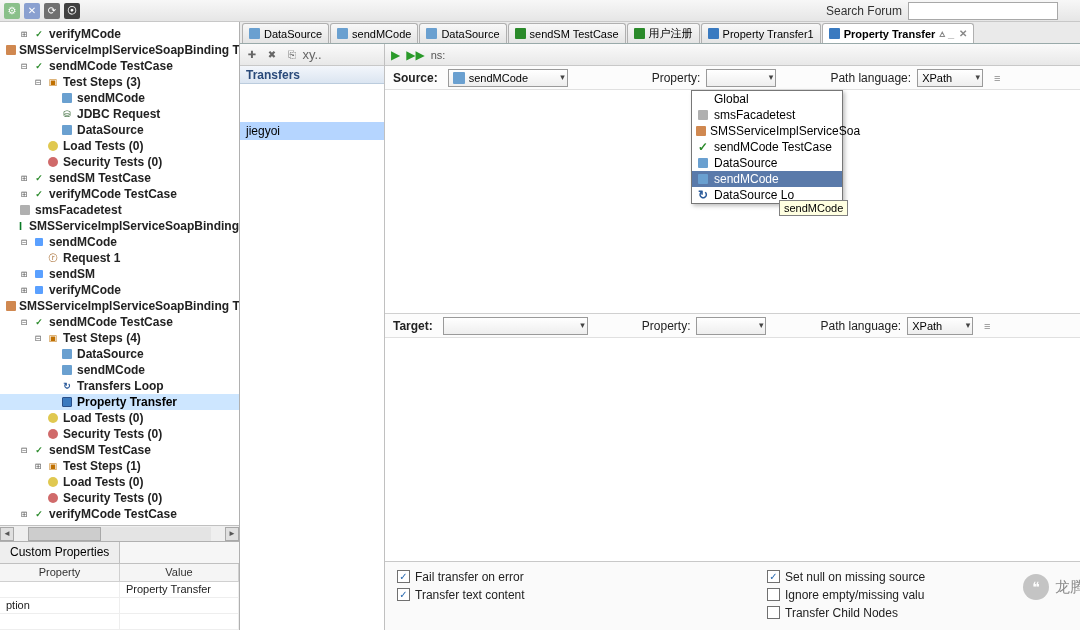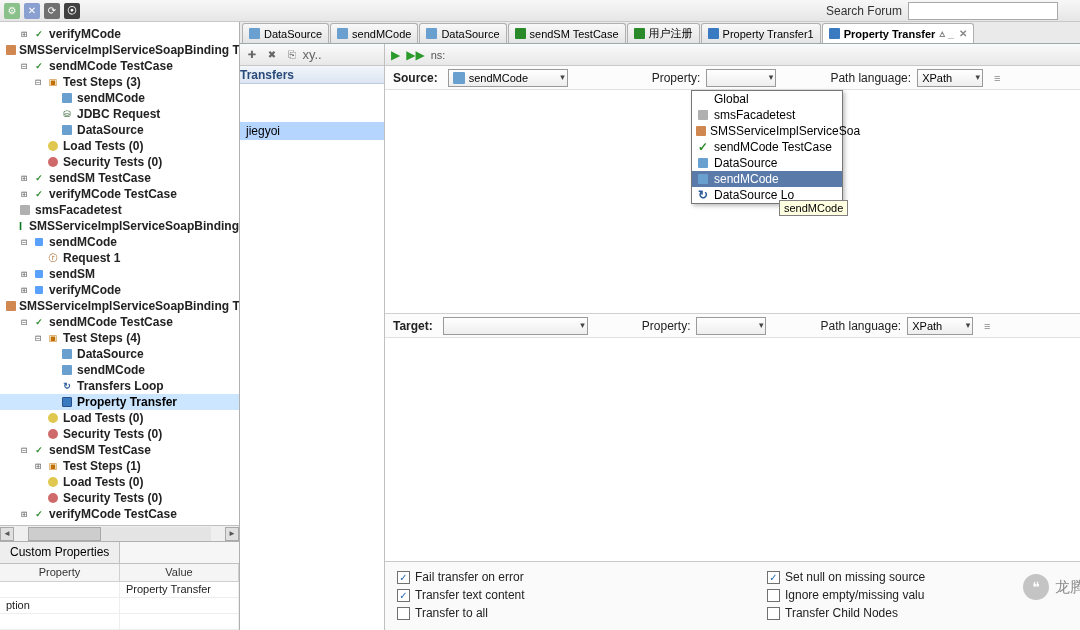--- a/index.html
+++ b/index.html
@@ -58,21 +58,21 @@
   .tabbar { height:22px; display:flex; align-items:flex-end; background:#eaeaea; border-bottom:1px solid #9aa; padding-left:2px; overflow:hidden;}
   .tab { display:flex; align-items:center; height:20px; padding:0 6px; margin-right:1px; background:linear-gradient(#f8f8f8,#e4e4e4); border:1px solid #b0b0b0; border-bottom:none; border-radius:3px 3px 0 0; font-size:11px; white-space:nowrap; cursor:default;}
   .tab.active { background:#fff; font-weight:bold; }
   .tab .ticon { width:11px; height:11px; margin-right:4px; border-radius:1px;}
   .tab .x { margin-left:5px; color:#888; font-size:10px; }
 
   .editor { flex:1; display:flex; background:#fff; }
   .sidelist { width:145px; border-right:1px solid #c0c0c0; display:flex; flex-direction:column; }
   .sidelist .tools { height:22px; background:linear-gradient(#fafafa,#e8e8e8); border-bottom:1px solid #c8c8c8; display:flex; align-items:center; gap:4px; padding:0 4px;}
   .sidelist .tools .tb { width:16px;height:16px; font-size:10px; color:#666; display:flex; align-items:center; justify-content:center;}
-  .sidelist .hdr { height:18px; background:linear-gradient(#f3f6fb,#dbe5f1); border-bottom:1px solid #bcd; padding:2px 0; font-weight:bold; color:#2a4a7a; font-size:12px;}
+  .sidelist .hdr { height:18px; background:linear-gradient(#f3f6fb,#dbe5f1); border-bottom:1px solid #bcd; padding:2px 6px; font-weight:bold; color:#2a4a7a; font-size:12px;}
   .sidelist .list { flex:1; background:#fff; }
   .sidelist .item { padding:2px 6px; font-size:12px; }
   .sidelist .item.sel { background:#b5d5ff; color:#000;margin-top:38px; }
 
   .body { flex:1; display:flex; flex-direction:column; }
   .runbar { height:22px; background:linear-gradient(#fafafa,#e8e8e8); border-bottom:1px solid #c8c8c8; display:flex; align-items:center; gap:6px; padding:0 6px;}
   .runbar .play { color:#2a9a2a; font-size:12px; }
   .runbar .playall { color:#2a9a2a; font-size:12px; }
   .runbar .ns { font-size:11px; color:#555; }
 
@@ -88,21 +88,21 @@
   .tgtarea { flex:1; background:#fff; min-height:150px;}
 
   .dropdown { position:absolute; left:451px; top:68px; width:152px; background:#fff; border:1px solid #777; box-shadow:2px 2px 4px rgba(0,0,0,0.25); z-index:5;}
   .dropdown .di { display:flex; align-items:center; padding:2px 4px; height:16px; font-size:12px; }
   .dropdown .di .dicn { width:14px; height:12px; margin-right:4px; display:flex; align-items:center; justify-content:center;}
   .dropdown .di.hl { background:#5a7aaa; color:#fff; }
   .tooltip { position:absolute; left:539px; top:178px; background:#ffffe1; border:1px solid #808080; padding:1px 4px; font-size:11px; z-index:6; color:#000;}
 
   .options { border-top:1px solid #c8c8c8; background:#fafafa; padding:8px 0 10px 0; display:flex; }
   .options .col { width:370px; display:flex; flex-direction:column; gap:4px; padding-left:12px;}
-  .opt { display:flex; align-items:center; gap:5px; font-size:12px; color:#222;}
+  .opt { display:flex; align-items:flex-start; gap:5px; font-size:12px; color:#222;}
   .checkbox { width:13px; height:13px; border:1px solid #707070; background:#fff; display:flex; align-items:center; justify-content:center; font-size:10px; color:#2a6ab0;}
   .checkbox.checked::before { content:"✓"; }
 
   .watermark { position:absolute; right:10px; bottom:30px; display:flex; align-items:center; gap:6px; opacity:0.85; z-index:7; font-size:15px; color:#777;}
   .watermark .circ { width:26px;height:26px;border-radius:13px; background:#bbb; display:flex; align-items:center; justify-content:center; color:#fff; font-size:14px;}
 </style>
 </head>
 <body>
 
 <div class="toprow">
@@ -463,24 +463,20 @@
         <div class="tgtarea"></div>
         <div class="options">
           <div class="col" id="optsL">
               <div class="opt">
                 <span class="checkbox checked"></span>
                 <span>Fail transfer on error</span>
               </div>
               <div class="opt">
                 <span class="checkbox checked"></span>
                 <span>Transfer text content</span>
-              </div>
-              <div class="opt">
-                <span class="checkbox"></span>
-                <span>Transfer to all</span>
               </div>
             </div>
           <div class="col" id="optsR">
               <div class="opt">
                 <span class="checkbox checked"></span>
                 <span>Set null on missing source</span>
               </div>
               <div class="opt">
                 <span class="checkbox"></span>
                 <span>Ignore empty/missing valu</span>

